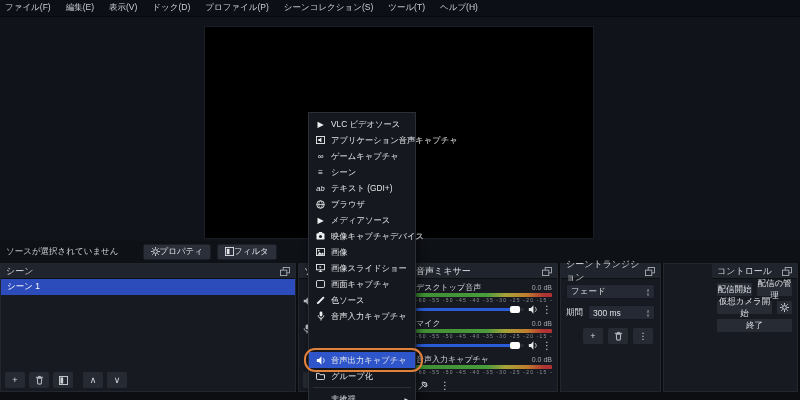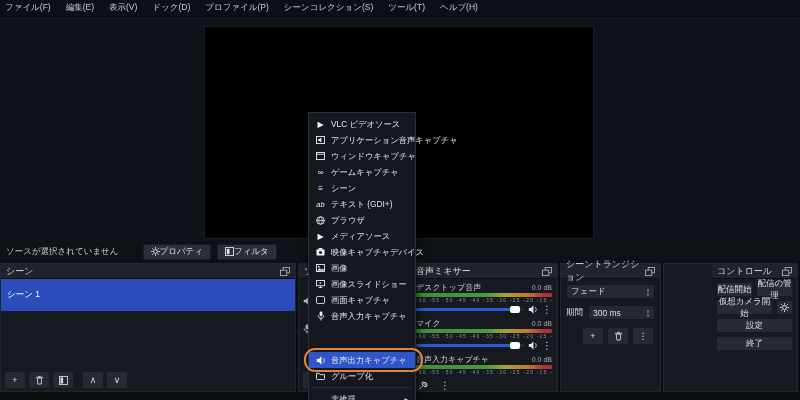--- a/index.html
+++ b/index.html
@@ -48,21 +48,21 @@
     height:15px; background:#20242c; border-bottom:1px solid #0d0f13;
     display:flex; align-items:center; justify-content:space-between;
     padding:0 5px; font-size:9px; color:#d9dce0;
   }
   .p-scenes { width:296px; }
   .p-sources { width:110px; }
   .p-mixer { width:148px; }
   .p-trans { width:101px; }
   .p-controls { flex:1;padding-left:48px; }
   .scene-row {
-    height:32px; background:#2c4cbc; color:#fff; font-size:8.5px;
+    height:16px; background:#2c4cbc; color:#fff; font-size:8.5px;
     display:flex; align-items:center; padding-left:6px; cursor:pointer;
   }
   .dock-toolbar {
     position:absolute; left:4px; bottom:3px; display:flex; gap:4px; align-items:center;
   }
   .tbtn {
     width:20px; height:16px; background:#262b33; border-radius:2px;
     display:flex; align-items:center; justify-content:center;
     color:#d5d8dc; font-size:9px; cursor:pointer;
   }
@@ -382,48 +382,38 @@
         <button class="cbtn">仮想カメラ開始</button>
         <button class="cbtn small">
           <span>
             <svg width="9" height="9" viewBox="0 0 10 10">
                 <circle cx="5" cy="5" r="2.1" fill="none" stroke="#dfe2e6"></circle>
                 <path d="M5 0v2M5 8v2M0 5h2M8 5h2M1.4 1.4l1.5 1.5M7.1 7.1l1.5 1.5M8.6 1.4L7.1 2.9M2.9 7.1L1.4 8.6" stroke="#dfe2e6"></path>
               </svg>
           </span>
         </button>
       </div>
-      <button class="cbtn">設定</button>
       <button class="cbtn">終了</button>
     </div>
   </div>
 </div>
 
 <div class="ctx-menu">
   <div class="ctx-item">
     <span class="ico">▶</span>
     <span>VLC ビデオソース</span>
   </div>
   <div class="ctx-item">
     <span class="ico">
       <svg width="9" height="8" viewBox="0 0 10 9">
           <rect x="0.5" y="0.5" width="9" height="8" fill="none" stroke="#eef0f2"></rect>
           <path d="M2.5 3.5h1.5L6 1.8v5.4L4 5.5H2.5z" fill="#eef0f2"></path>
         </svg>
     </span>
     <span>アプリケーション音声キャプチャ</span>
-  </div>
-  <div class="ctx-item">
-    <span class="ico">
-      <svg width="9" height="8" viewBox="0 0 10 9">
-          <rect x="0.5" y="0.5" width="9" height="8" fill="none" stroke="#eef0f2"></rect>
-          <path d="M0.5 2.5h9" stroke="#eef0f2"></path>
-        </svg>
-    </span>
-    <span>ウィンドウキャプチャ</span>
   </div>
   <div class="ctx-item">
     <span class="ico">∞</span>
     <span>ゲームキャプチャ</span>
   </div>
   <div class="ctx-item">
     <span class="ico">≡</span>
     <span>シーン</span>
   </div>
   <div class="ctx-item">
@@ -476,20 +466,28 @@
   <div class="ctx-item">
     <span class="ico">
       <svg width="9" height="8" viewBox="0 0 10 9">
           <rect x="0.5" y="0.5" width="9" height="8" rx="1.5" fill="none" stroke="#eef0f2"></rect>
         </svg>
     </span>
     <span>画面キャプチャ</span>
   </div>
   <div class="ctx-item">
     <span class="ico">
+      <svg width="9" height="9" viewBox="0 0 10 10">
+          <path d="M1 9l2-.5L9.5 2 8 .5 1.5 7z" fill="#eef0f2"></path>
+        </svg>
+    </span>
+    <span>色ソース</span>
+  </div>
+  <div class="ctx-item">
+    <span class="ico">
       <svg width="8" height="10" viewBox="0 0 8 10">
           <rect x="2.6" y="0.5" width="2.8" height="5" rx="1.4" fill="#eef0f2"></rect>
           <path d="M1.2 4.4c0 3.8 5.6 3.8 5.6 0M4 7.4v2.1" stroke="#eef0f2" fill="none"></path>
         </svg>
     </span>
     <span>音声入力キャプチャ</span>
   </div>
   <div class="ctx-item hl">
     <span class="ico">
       <svg width="10" height="9" viewBox="0 0 12 10">

